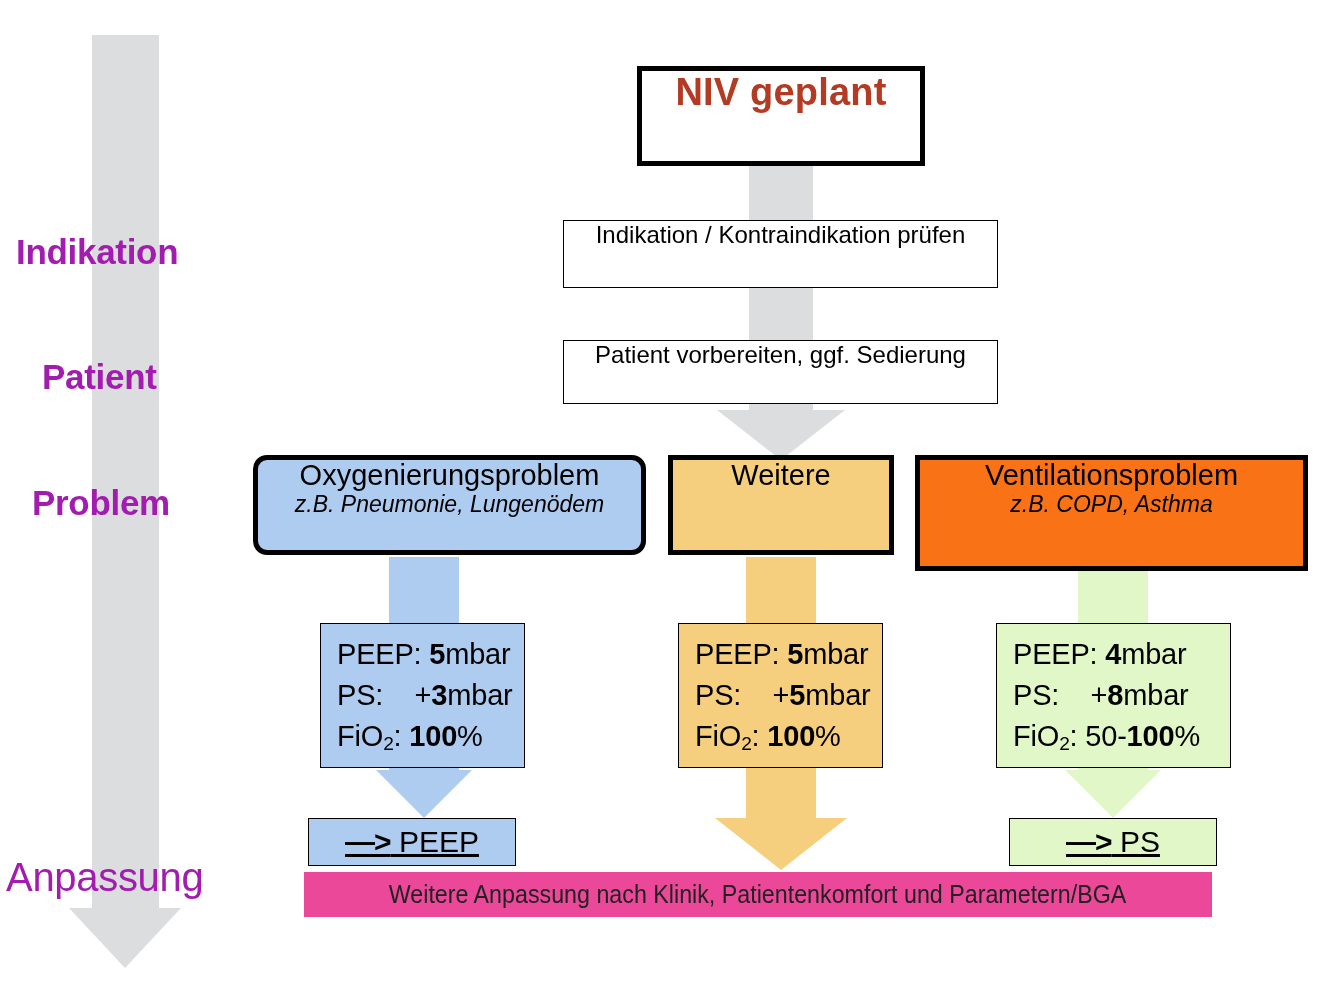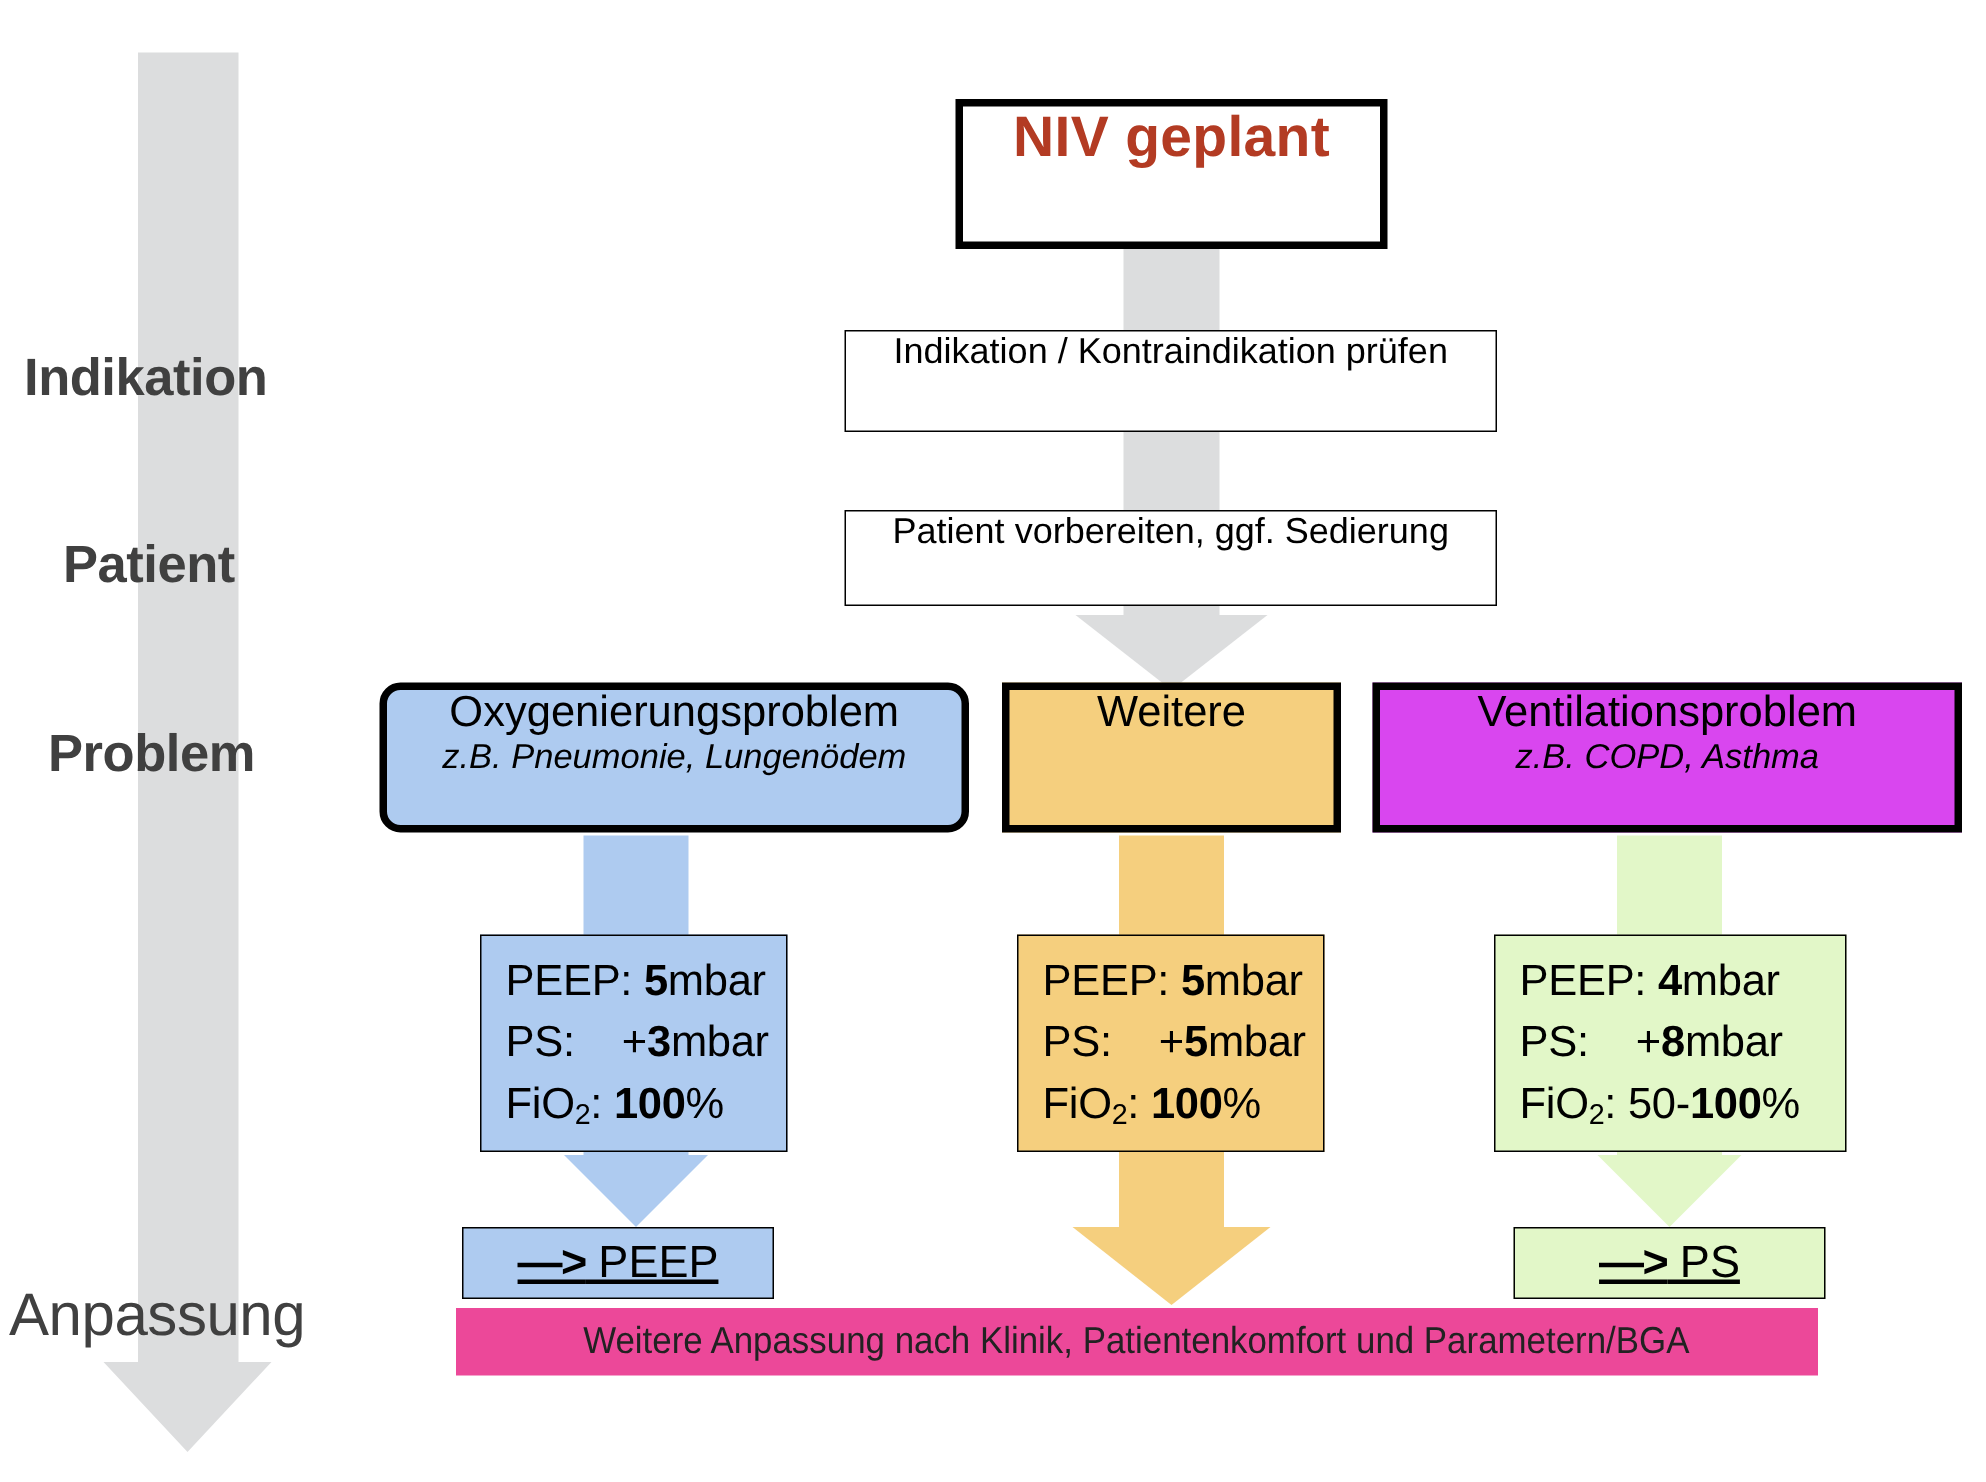--- a/index.html
+++ b/index.html
@@ -17,21 +17,21 @@
     overflow: hidden;
   }
 
   
   .abs { position: absolute; box-sizing: border-box; }
 
   
   .stage-label {
     font-weight: bold;
     font-size: 35px;
-    color: #404040;
+    color: #a21caf;
     letter-spacing: -0.3px;
     white-space: nowrap;
     z-index: 6;
   }
   .stage-label.light {
     font-weight: normal;
     font-size: 40px;
   }
 
   
@@ -235,21 +235,21 @@
   <div class="param-box" style="left:678px; top:623px; width:205px; height:145px; background:#F5CF7E;">
     <div class="param-line"><span>PEEP: </span><b>5</b><span>mbar</span></div>
     <div class="param-line"><span>PS:    +</span><b>5</b><span>mbar</span></div>
     <div class="param-line"><span>FiO</span><sub>2</sub><span>: </span><b>100</b><span>%</span></div>
   </div>
 
   <div class="conn-shaft" style="left:1078px; top:557px; width:70px; height:68px; background:#E2F7C8;"></div>
   <div class="conn-shaft" style="left:1078px; top:766px; width:70px; height:6px; background:#E2F7C8;"></div>
   <div class="conn-head" style="left:1065px; top:770px; border-left:48px solid transparent; border-right:48px solid transparent; border-top:48px solid #E2F7C8;"></div>
 
-  <div class="box box-thick" style="left:915px; top:455px; width:393px; height:100px; background:#d946ef;">
+  <div class="box box-thick" style="left:915px; top:455px; width:393px; height:116px; background:#f97316;">
     <span class="prob-title">Ventilationsproblem</span>
     <span class="prob-sub">z.B. COPD, Asthma</span>
   </div>
 
   <div class="param-box" style="left:996px; top:623px; width:235px; height:145px; background:#E2F7C8;">
     <div class="param-line"><span>PEEP: </span><b>4</b><span>mbar</span></div>
     <div class="param-line"><span>PS:    +</span><b>8</b><span>mbar</span></div>
     <div class="param-line"><span>FiO</span><sub>2</sub><span>: 50-</span><b>100</b><span>%</span></div>
   </div>
 

